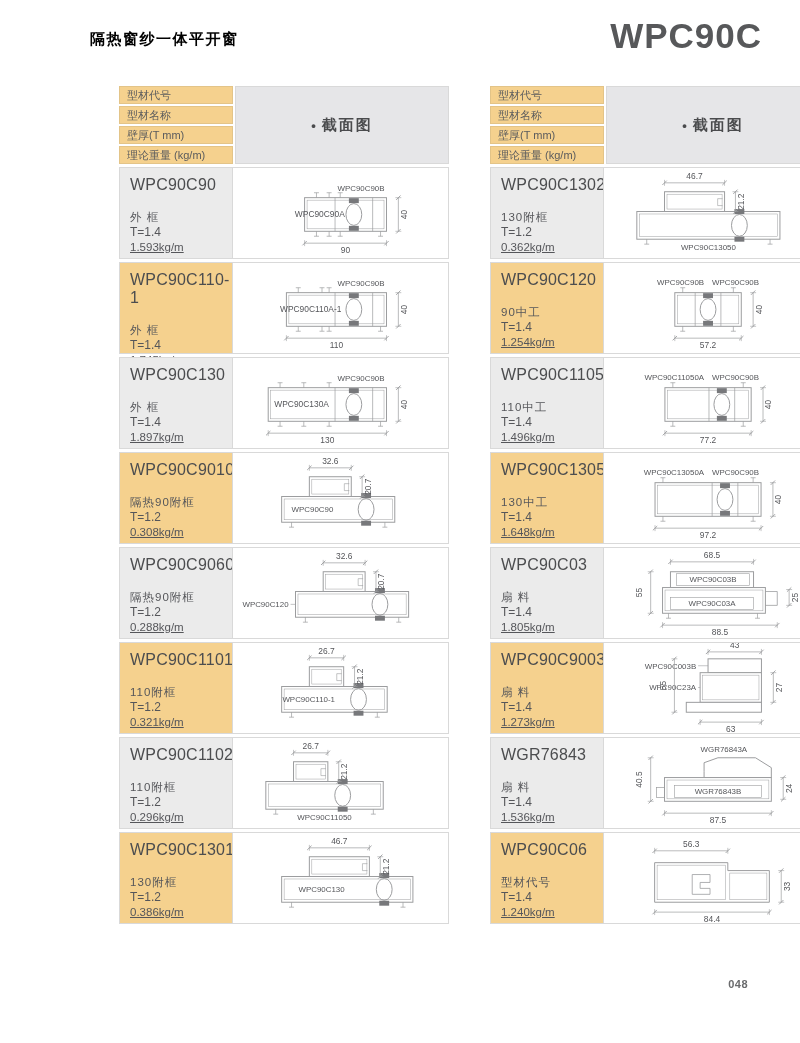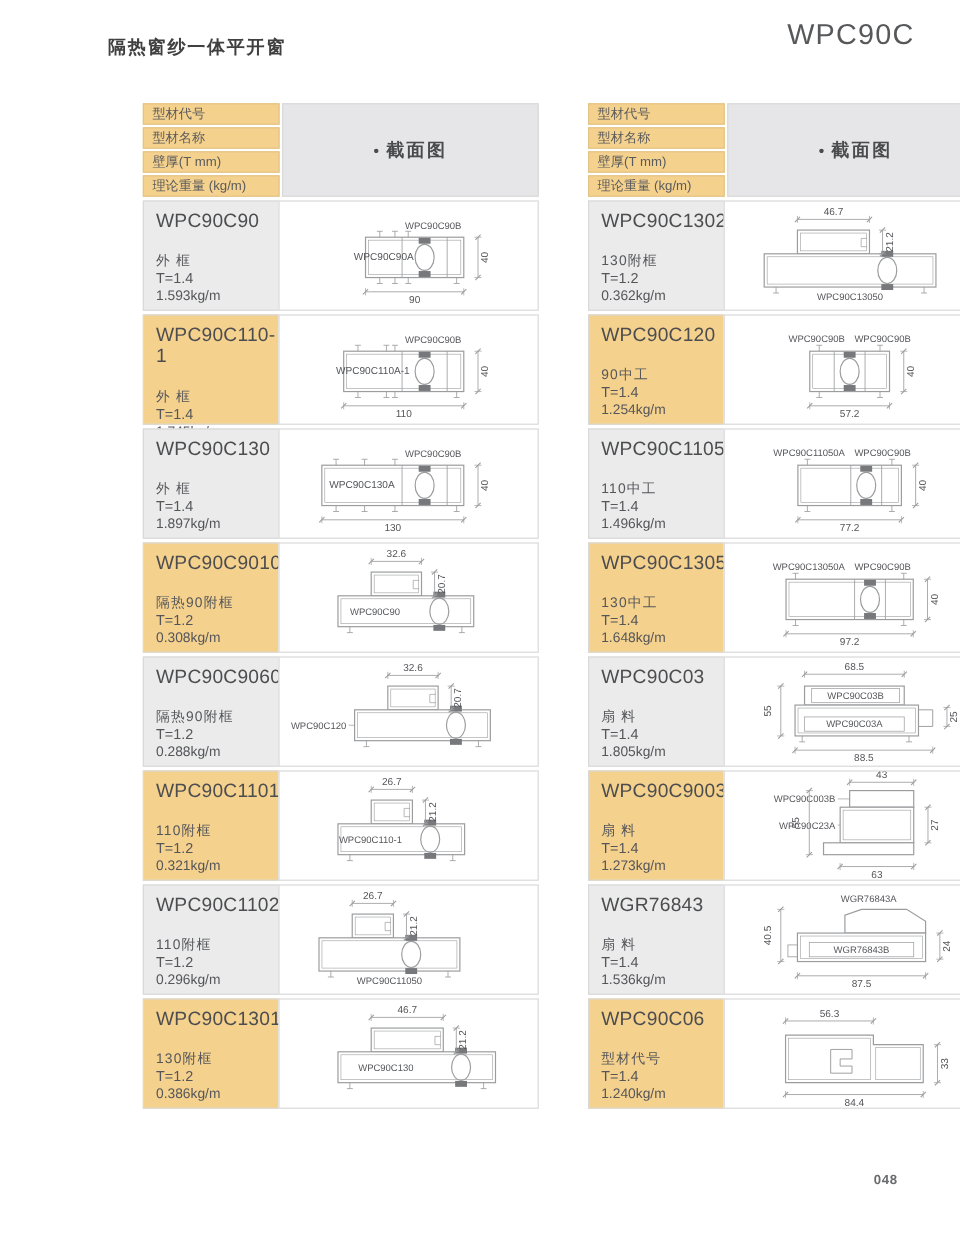--- a/index.html
+++ b/index.html
@@ -2,22 +2,22 @@
 <html style="--orange: #f5d18e; --orange-border: #e3c488; --grey: #ebebeb; --header-grey: #e6e6e8; --border: #d9d9d9;"><head>
 <meta charset="utf-8">
 <style>
   html,body{margin:0;padding:0;}
   body{
     width:800px;height:1043px;position:relative;background:#ffffff;
     font-family:"Liberation Sans","DejaVu Sans",sans-serif;color:#55565a;
     overflow:hidden;
   }
   .page-header{position:absolute;left:90px;top:30px;}
-  .page-title{font-size:15px;font-weight:700;letter-spacing:1.5px;color:#404040;}
-  .model-code{position:absolute;right:38px;top:16px;font-size:24px;font-weight:400;
+  .page-title{font-size:15px;font-weight:700;letter-spacing:1.5px;color:#000000;}
+  .model-code{position:absolute;right:38px;top:16px;font-size:35px;font-weight:700;
     letter-spacing:1px;color:#57585a;}
   .tables{position:absolute;left:90px;top:86px;display:flex;gap:12px;}
   .ptable{width:330px;padding-left:29px;}
   .thead{display:flex;gap:2px;margin-bottom:3px;}
   .hlabels{width:114px;display:flex;flex-direction:column;gap:2px;}
   .hcell{background:var(--orange);border:1px solid var(--orange-border);
     font-size:11px;line-height:14px;padding:1px 7px;color:#5a5b5d;box-sizing:border-box;}
   .hdiagram{flex:1;background:var(--header-grey);border:1px solid var(--border);
     display:flex;align-items:center;justify-content:center;font-size:15px;
     font-weight:700;color:#4a4b4d;letter-spacing:2px;}
@@ -26,21 +26,21 @@
   .label-cell{width:114px;box-sizing:border-box;border:1px solid var(--border);
     padding:8px 9px 6px 10px;display:flex;flex-direction:column;}
   .bg-grey{background:var(--grey);}
   .bg-orange{background:var(--orange);}
   .diagram-cell{flex:1;box-sizing:border-box;border:1px solid var(--border);
     margin-left:-1px;background:#fff;}
   .diagram-cell svg{display:block;width:100%;height:100%;}
   .code{font-size:16px;font-weight:500;color:#4c4d4f;letter-spacing:.2px;}
   .pname{font-size:11.5px;margin-top:16px;letter-spacing:1px;}
   .thick{margin-top:auto;font-size:12px;}
-  .weight{font-size:11.5px;margin-top:2px;margin-bottom:1px;}
+  .weight{font-size:11.5px;margin-top:2px;margin-bottom:1px;text-decoration:underline;}
   .page-number{position:absolute;right:52px;top:978px;font-size:11px;
     font-weight:700;color:#6a6b6d;letter-spacing:.5px;}
 </style>
 </head>
 <body>
 
 <header class="page-header">
   <div class="page-title">隔热窗纱一体平开窗</div>
 </header>
 <div class="model-code">WPC90C</div>

